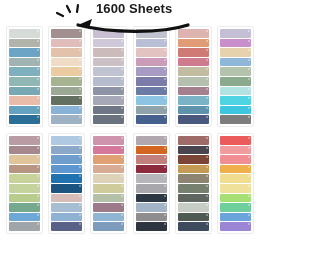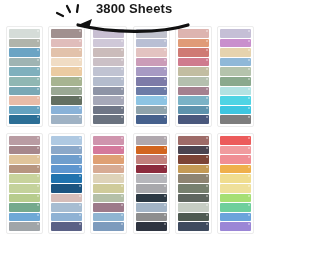--- a/index.html
+++ b/index.html
@@ -102,21 +102,21 @@
   <div id="annotation">
     <svg id="arrow-svg" width="260" height="34" viewBox="0 0 260 34">
       <path d="M188 25 C 160 34, 110 33, 78 25" stroke="#111111" stroke-width="3.2" fill="none" stroke-linecap="round"></path>
       <path d="M78 25 L 92 19 L 89 28 Z" fill="#111111"></path>
       <g stroke="#111111" stroke-width="2.2" stroke-linecap="round">
         <line x1="70" y1="12" x2="67" y2="6"></line>
         <line x1="77" y1="12" x2="78" y2="5"></line>
         <line x1="63" y1="16" x2="57" y2="13"></line>
       </g>
     </svg>
-    <div id="annotation-label">3800 Sheets</div>
+    <div id="annotation-label">1600 Sheets</div>
   </div>
 
   <div id="grid">
     <div class="grid-row">
         <div class="palette-card">
           <div class="swatch" title="#d5dcd8" style="background: rgb(213, 220, 216);"></div>
           <div class="swatch" title="#b0b4ab" style="background: rgb(176, 180, 171);"></div>
           <div class="swatch" title="#6ba4c4" style="background: rgb(107, 164, 196);"></div>
           <div class="swatch" title="#9fb4b3" style="background: rgb(159, 180, 179);"></div>
           <div class="swatch" title="#7fb0bd" style="background: rgb(127, 176, 189);"></div>

